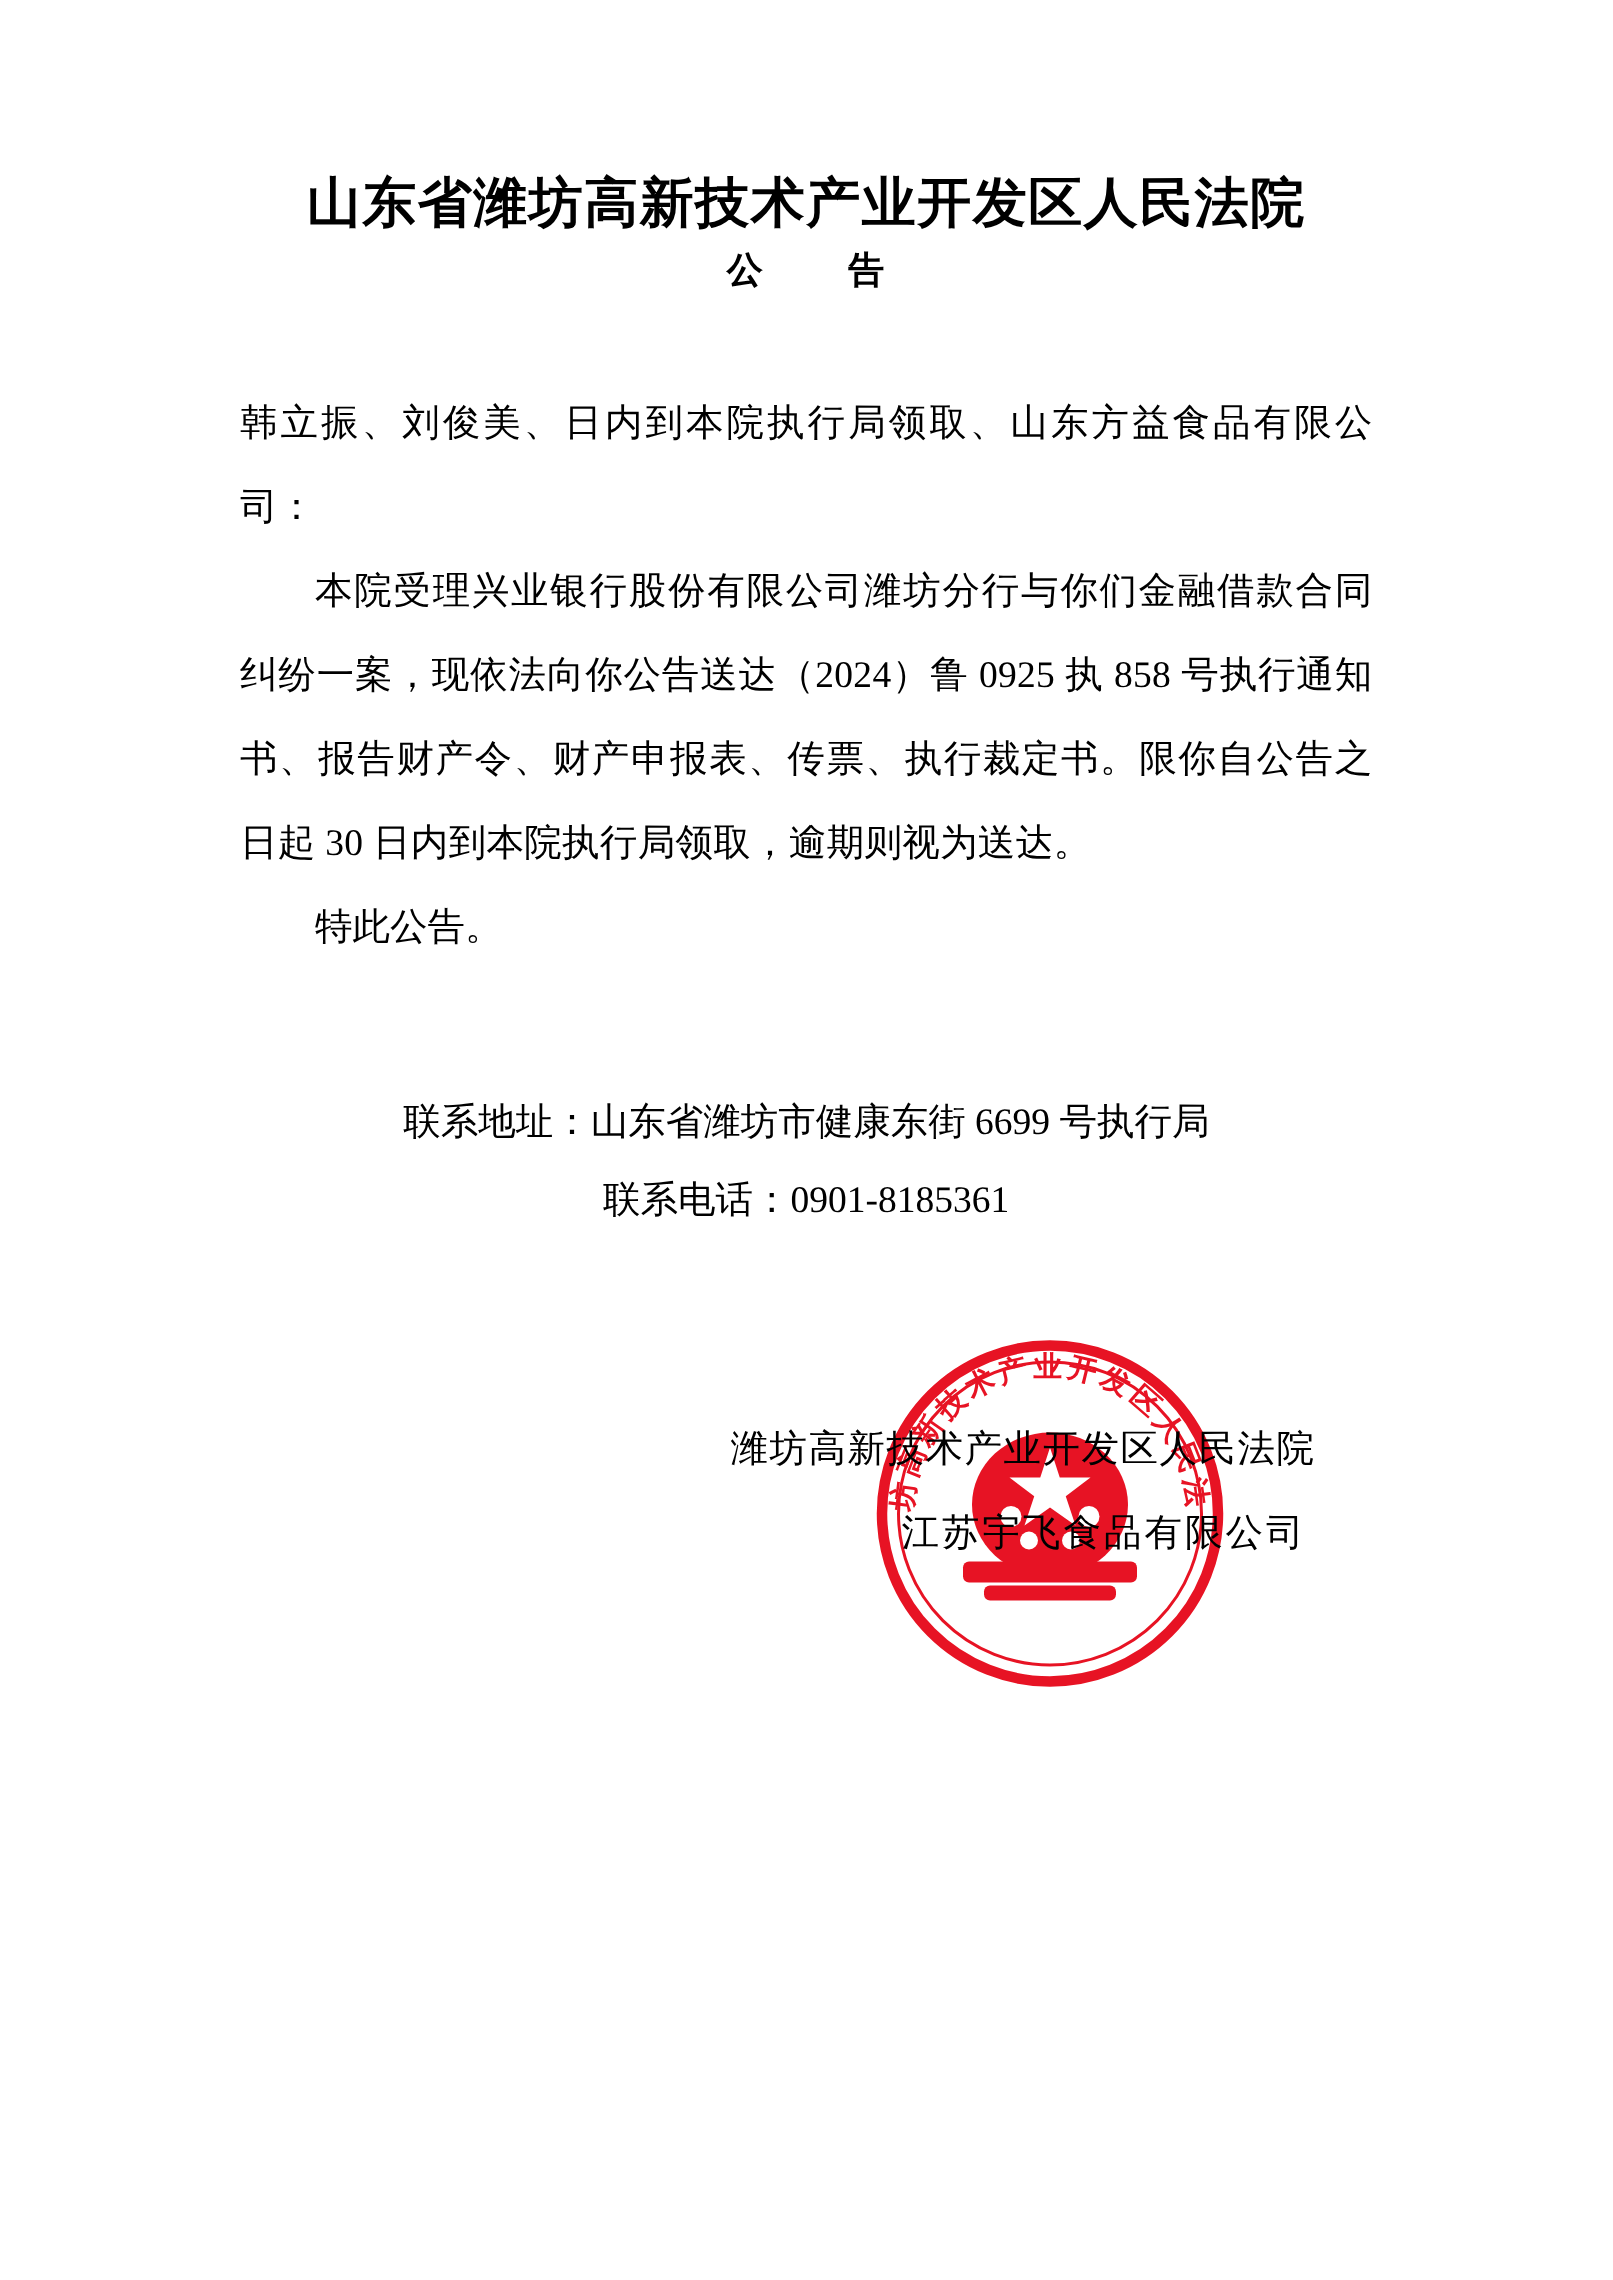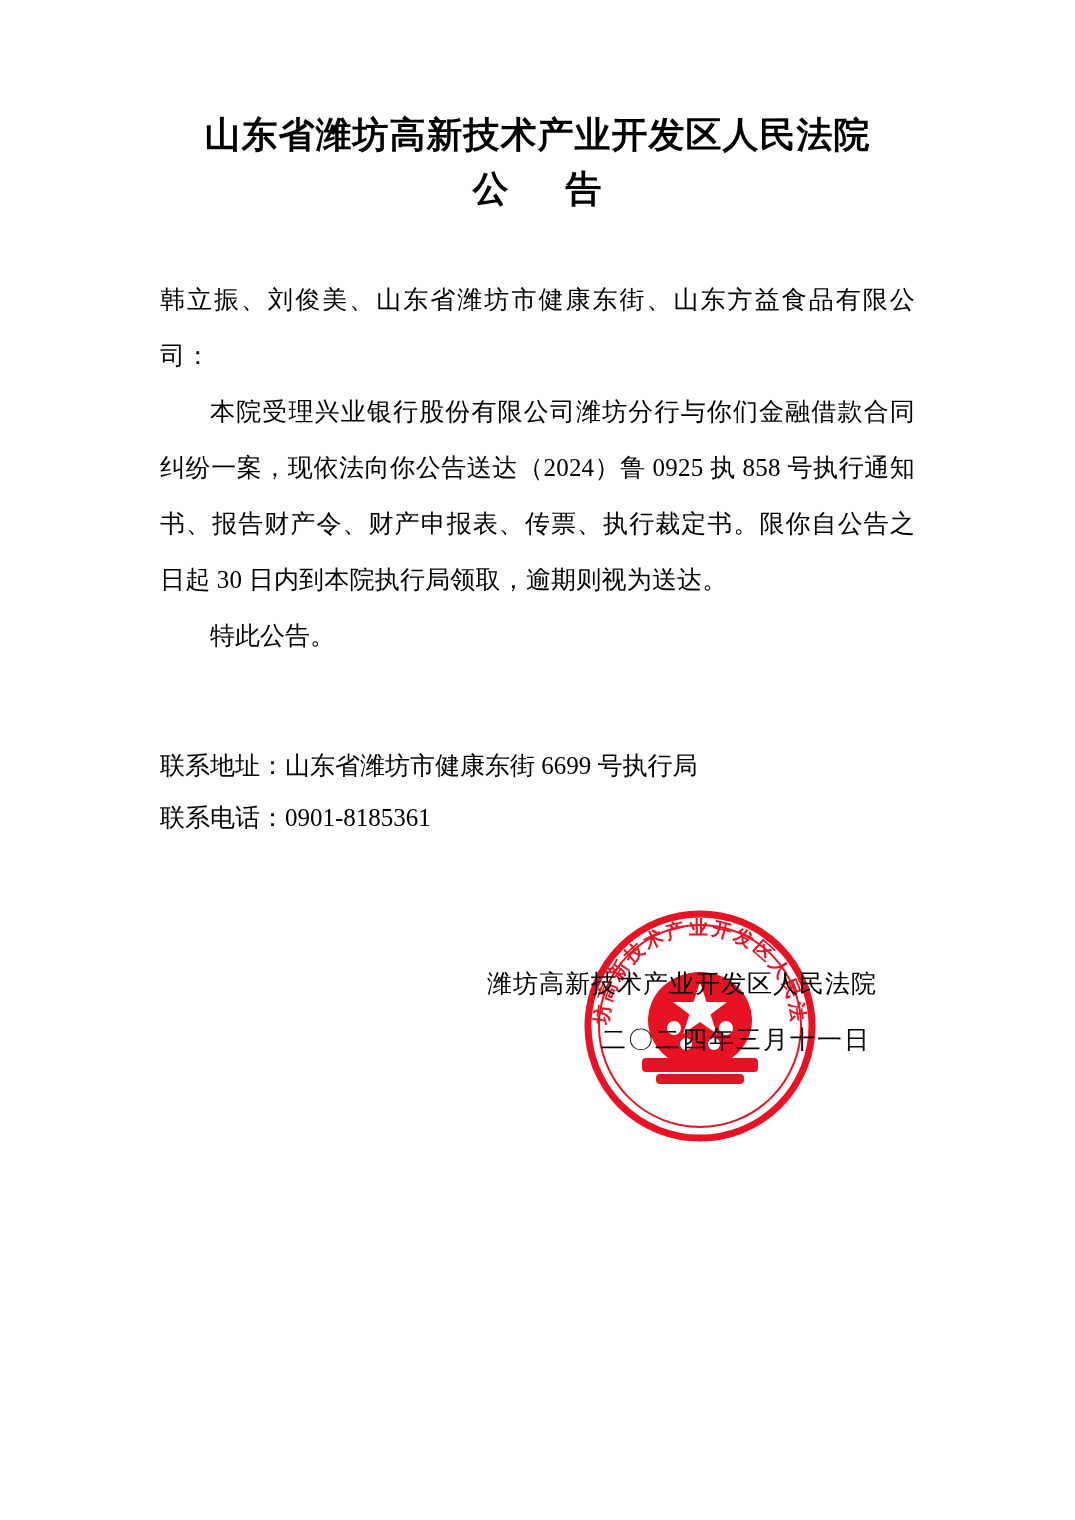--- a/index.html
+++ b/index.html
@@ -30,21 +30,21 @@
     font-family: "Liberation Sans", "DejaVu Sans", sans-serif;
     font-weight: bold;
     font-size: 36px;
     letter-spacing: 1px;
     line-height: 1.25;
     white-space: nowrap;
   }
   .title-line2 {
     font-family: "Liberation Sans", "DejaVu Sans", sans-serif;
     font-weight: bold;
-    font-size: 36px;
+    font-size: 24px;
     letter-spacing: 1px;
     line-height: 1.35;
     margin-top: 8px;
   }
   .title-line2 .gap {
     display: inline-block;
     width: 56px;
   }
   .body-block {
     margin-top: 58px;
@@ -62,20 +62,21 @@
     letter-spacing: 0.2px;
   }
   .notice-end {
     margin: 0;
     text-indent: 2em;
   }
   .contact-block {
     margin-top: 76px;
     font-size: 25px;
     line-height: 52px;
+    text-align: center;
   }
   .contact-line {
     margin: 0;
   }
   .signature-block {
     margin-top: 74px;
     position: relative;
     height: 230px;
   }
   .sig-text {
@@ -114,21 +115,21 @@
 <body>
 
 <div class="page">
 
   <div class="title-block">
     <div class="title-line1">山东省潍坊高新技术产业开发区人民法院</div>
     <div class="title-line2"><span>公</span><span class="gap"></span><span>告</span></div>
   </div>
 
   <div class="body-block">
-    <p class="addressee">韩立振、刘俊美、山东省潍坊市健康东街、山东方益食品有限公司：</p>
+    <p class="addressee">韩立振、刘俊美、日内到本院执行局领取、山东方益食品有限公司：</p>
     <p class="para">本院受理兴业银行股份有限公司潍坊分行与你们金融借款合同纠纷一案，现依法向你公告送达（2024）鲁 0925 执 858 号执行通知书、报告财产令、财产申报表、传票、执行裁定书。限你自公告之日起 30 日内到本院执行局领取，逾期则视为送达。</p>
     <p class="notice-end">特此公告。</p>
   </div>
 
   <div class="contact-block">
     <p class="contact-line">联系地址：山东省潍坊市健康东街 6699 号执行局</p>
     <p class="contact-line">联系电话：0901-8185361</p>
   </div>
 
   <div class="signature-block">
@@ -152,18 +153,18 @@
           <circle cx="14" cy="18" r="6" fill="#ffffff"></circle>
         </g>
         <text font-family="Liberation Serif, serif" font-size="19" font-weight="bold" fill="#e60012" letter-spacing="3">
           <textPath href="#sealArcTop" startOffset="50%" text-anchor="middle">潍坊高新技术产业开发区人民法院</textPath>
         </text>
       </svg>
     </div>
 
     <div class="sig-text">
       <p class="sig-line">潍坊高新技术产业开发区人民法院</p>
-      <p class="sig-date">二〇二四年三月十一日</p>
+      <p class="sig-date">江苏宇飞食品有限公司</p>
     </div>
 
   </div>
 
 </div>
 
 </body></html>

